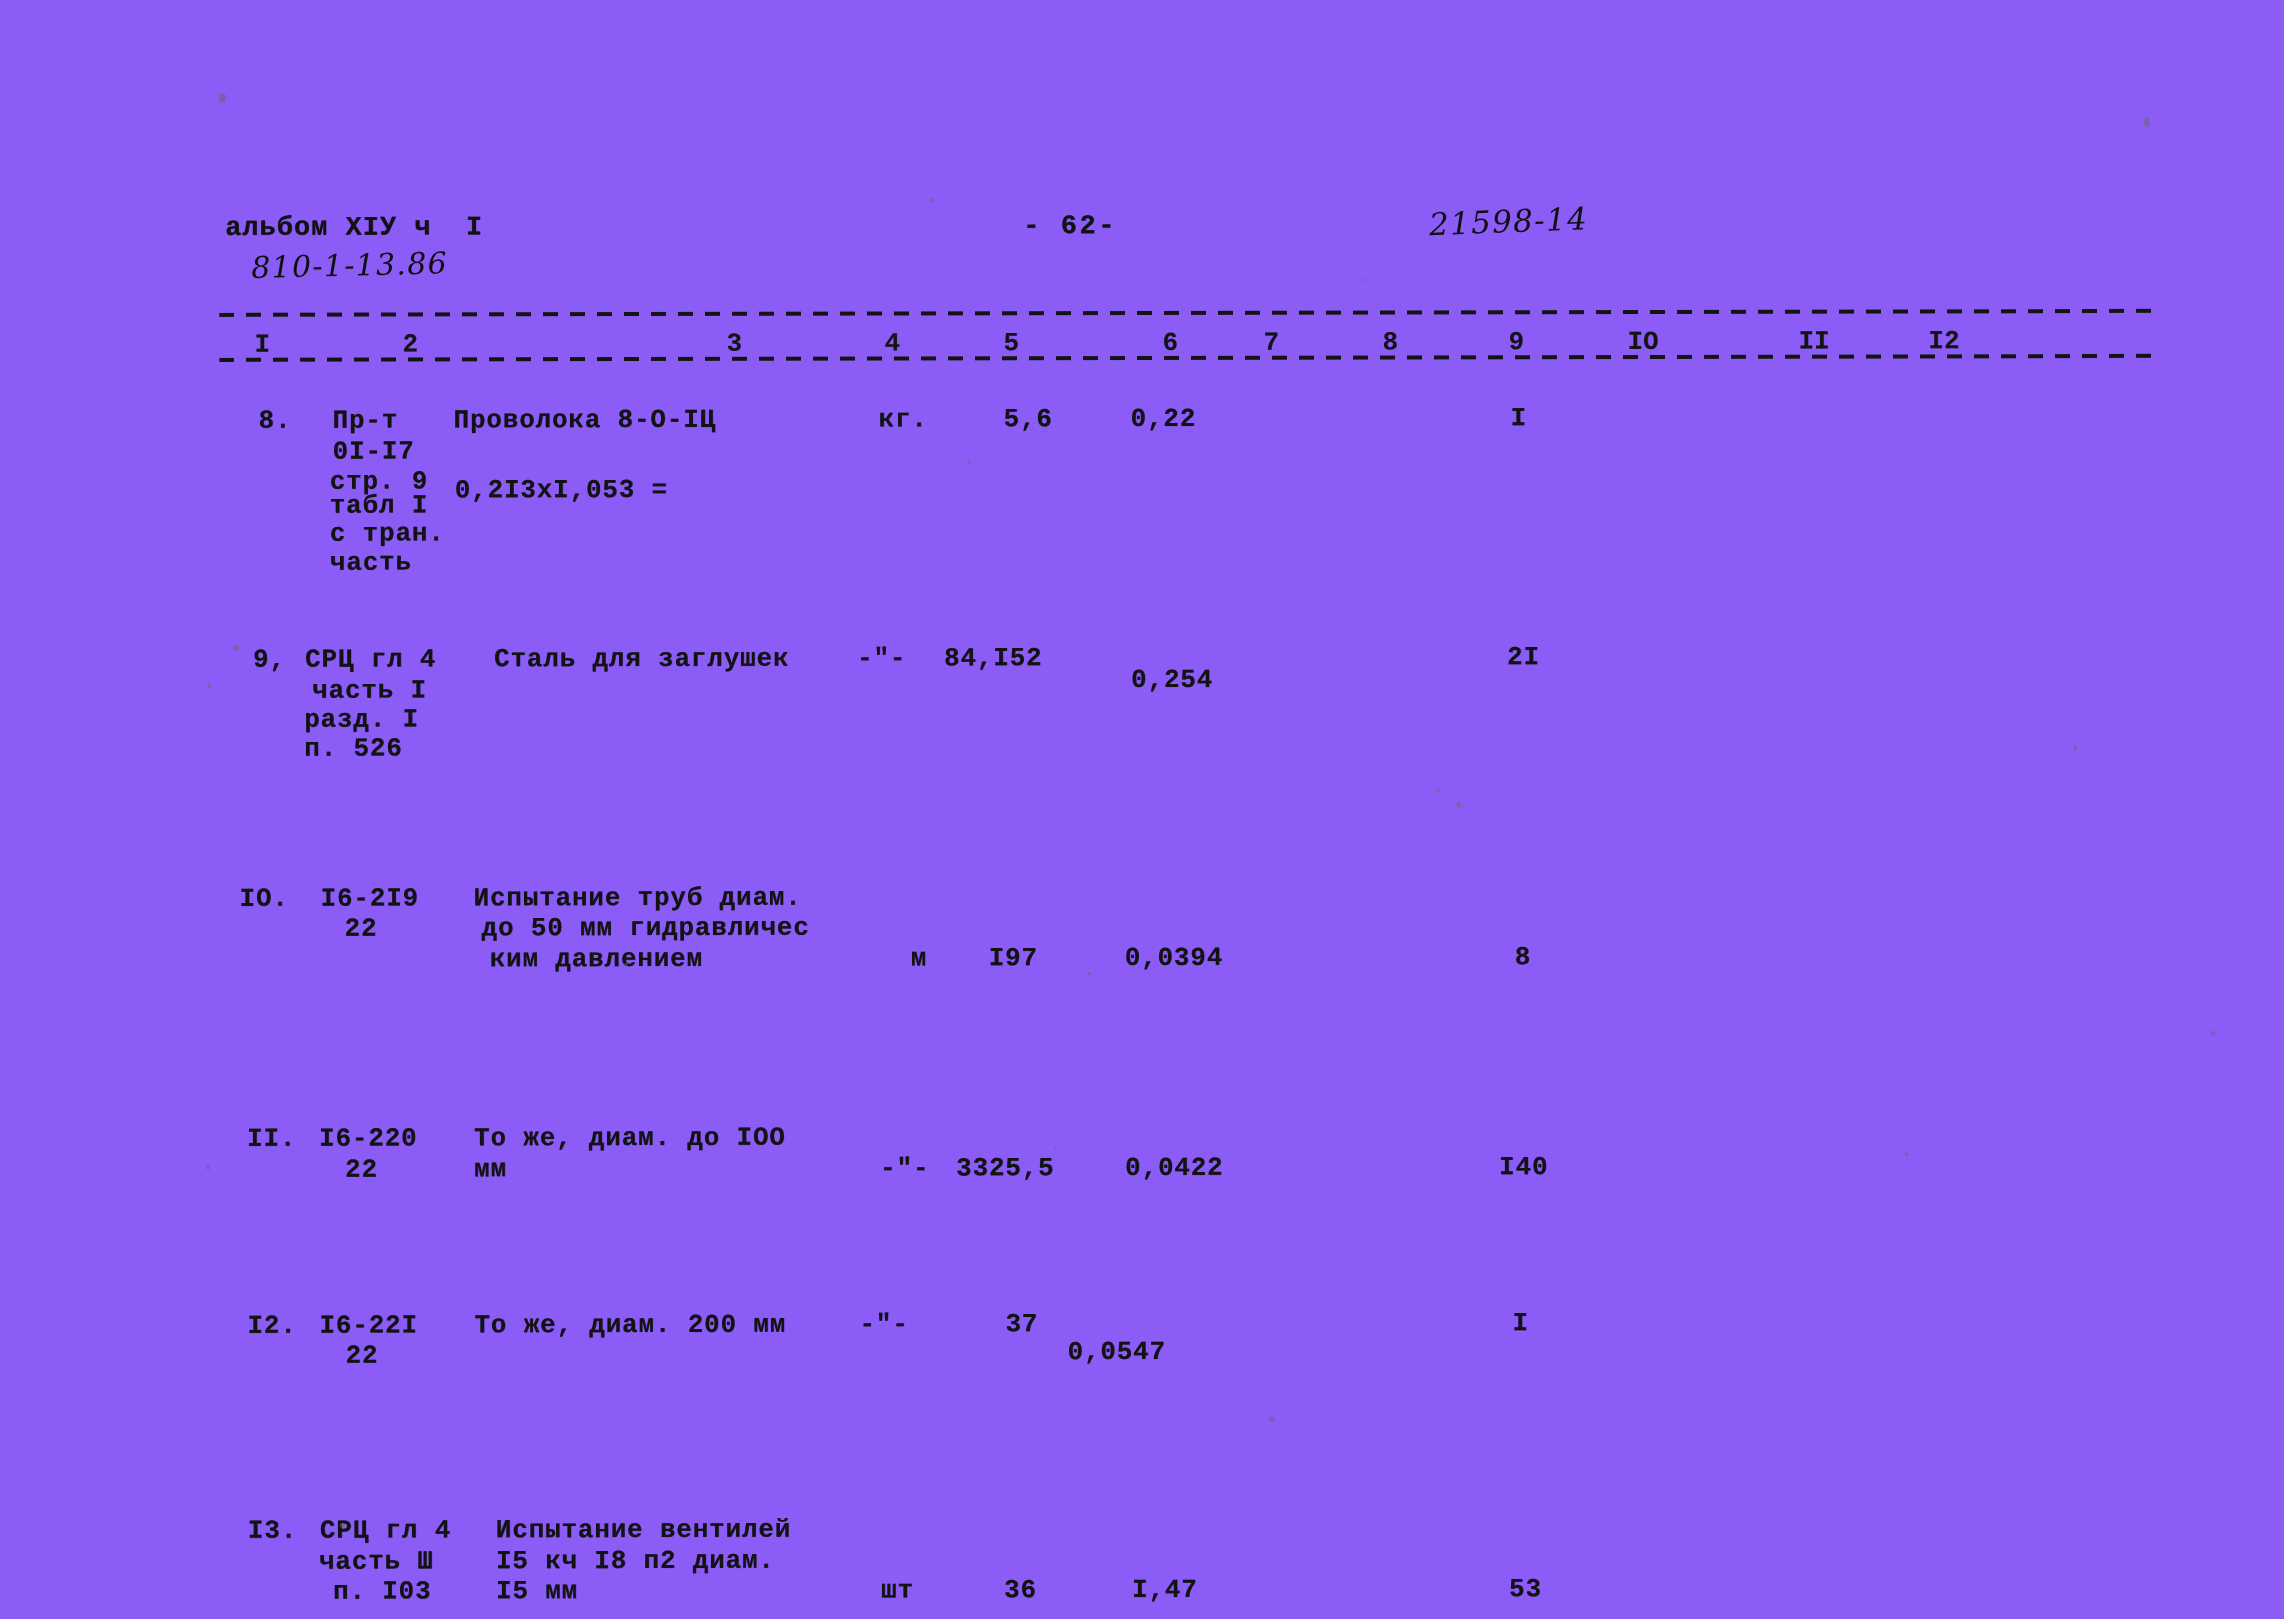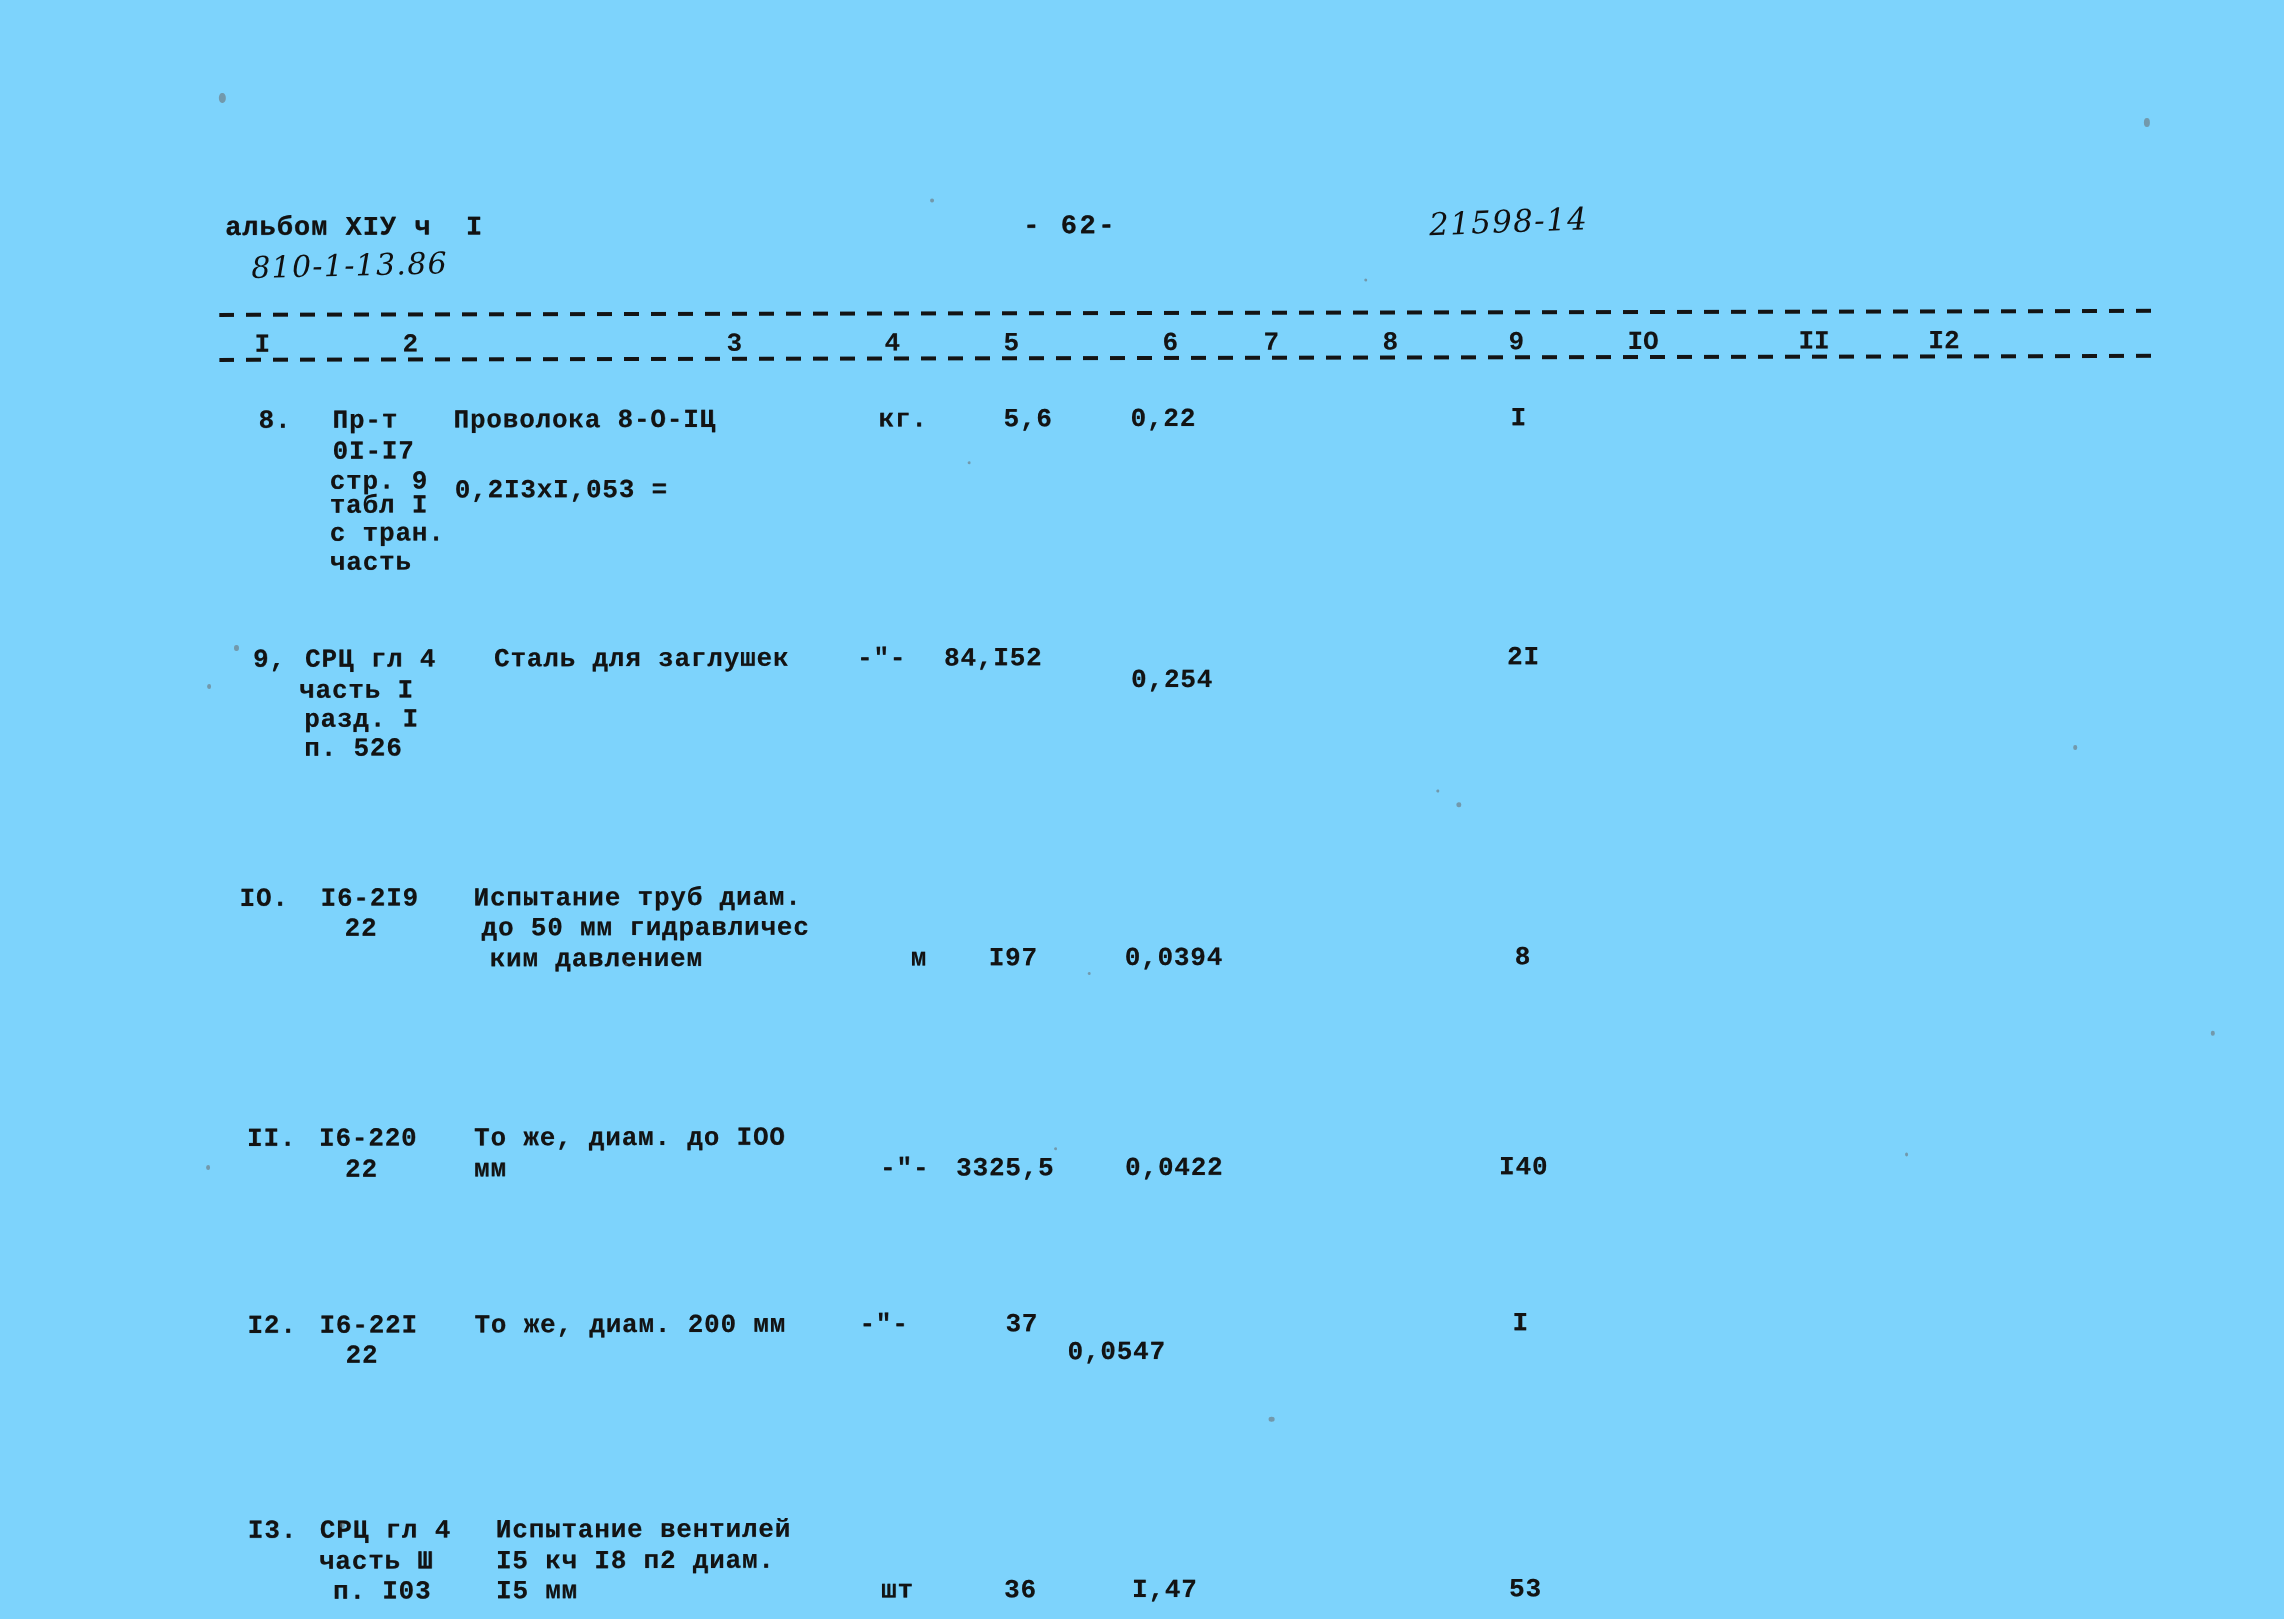--- a/index.html
+++ b/index.html
@@ -13,21 +13,21 @@
     position: relative;
     font-family: "Liberation Mono", "DejaVu Sans Mono", monospace;
     color: #1a1a1a;
     overflow: hidden;
   }
 
   
   #scan-page {
     position: absolute;
     inset: 0;
-    background: #7dd3fc;
+    background: #8b5cf6;
   }
 
   
   .speck {
     position: absolute;
     background: #6a6a6a;
     border-radius: 50%;
     opacity: .55;
   }
 
@@ -158,21 +158,21 @@
       <span class="cell" style="left:455px; top:84px;">0,2I3xI,053 =</span>
       <span class="cell" style="left:879px; top:14.3px;">кг.</span>
       <span class="cell num" style="left:1004px; top:14.3px;">5,6</span>
       <span class="cell num" style="left:1131px; top:14.3px;">0,22</span>
       <span class="cell num" style="left:1511px; top:14.3px;">I</span>
     </div>
 
     <div class="row" style="height:123px;">
       <span class="cell" style="left:253px; top:104px;">9,</span>
       <span class="cell" style="left:305px; top:104px;">СРЦ гл 4</span>
-      <span class="cell" style="left:299px; top:135px;">часть I</span>
+      <span class="cell" style="left:312px; top:135px;">часть I</span>
       <span class="cell" style="left:304px; top:164px;">разд. I</span>
       <span class="cell" style="left:304px; top:193px;">п. 526</span>
       <span class="cell" style="left:494px; top:104px;">Сталь для заглушек</span>
       <span class="cell" style="left:857px; top:104px;">-"-</span>
       <span class="cell num" style="left:944px; top:104px;">84,I52</span>
       <span class="cell num" style="left:1131px; top:104px;margin-top:22px;">0,254</span>
       <span class="cell num" style="left:1507px; top:104px;">2I</span>
     </div>
 
     <div class="row" style="height:104px;">

